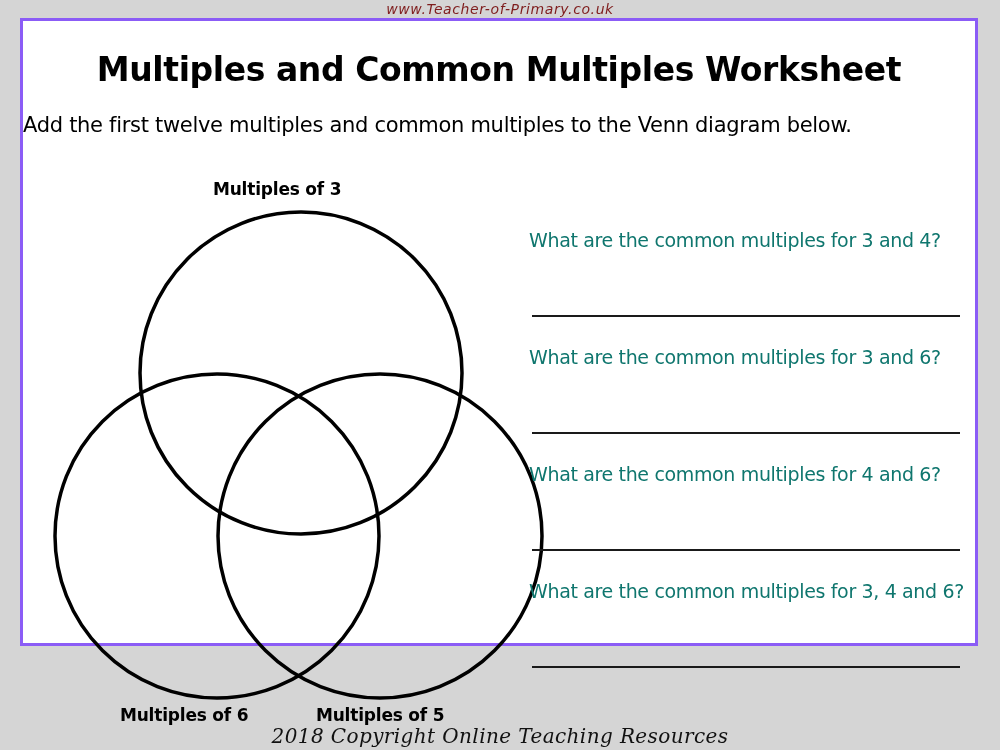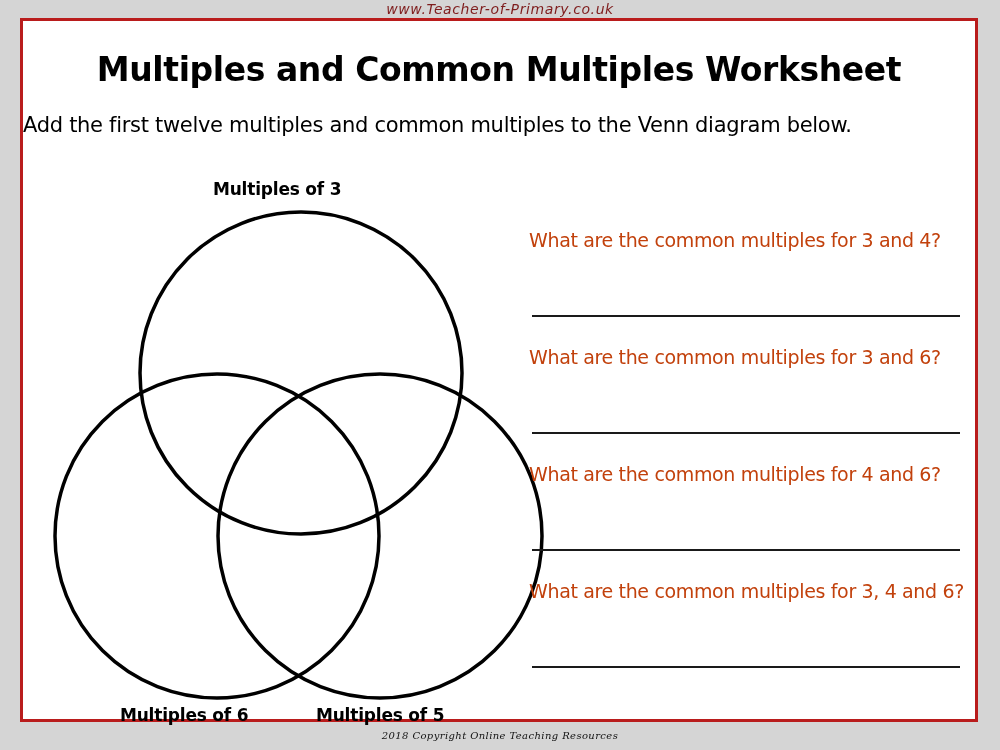--- a/index.html
+++ b/index.html
@@ -34,35 +34,35 @@
   .footer-copy {
     position: absolute;
     bottom: 2px;
     left: 0;
     width: 1000px;
     height: 24px;
     line-height: 24px;
     text-align: center;
     font-family: "DejaVu Serif", serif;
     font-style: italic;
-    font-size: 10px;
+    font-size: 20px;
     letter-spacing: 0.4px;
     color: #111111;
     white-space: nowrap;
   }
 
   
   .page {
     position: absolute;
     left: 20px;
     top: 18px;
     width: 958px;
-    height: 704px;
+    height: 628px;
     background: #ffffff;
-    border: 3px solid #b91c1c;
+    border: 3px solid #8b5cf6;
     box-sizing: border-box;
   }
 
   .worksheet-title {
     position: absolute;
     left: 0;
     top: 29px;
     width: 952px;
     text-align: center;
     font-family: "DejaVu Sans", sans-serif;
@@ -124,21 +124,21 @@
     position: relative;
     height: 117px;
   }
   .q-text {
     position: absolute;
     left: 0;
     top: 13px;
     font-family: "DejaVu Sans", sans-serif;
     font-size: 19px;
     letter-spacing: -0.35px;
-    color: #c2410c;
+    color: #0f766e;
     white-space: nowrap;
   }
   .q-line {
     position: absolute;
     left: 3px;
     top: 99px;
     width: 428px;
     height: 0;
     border-top: 2px solid #1a1a1a;
   }

